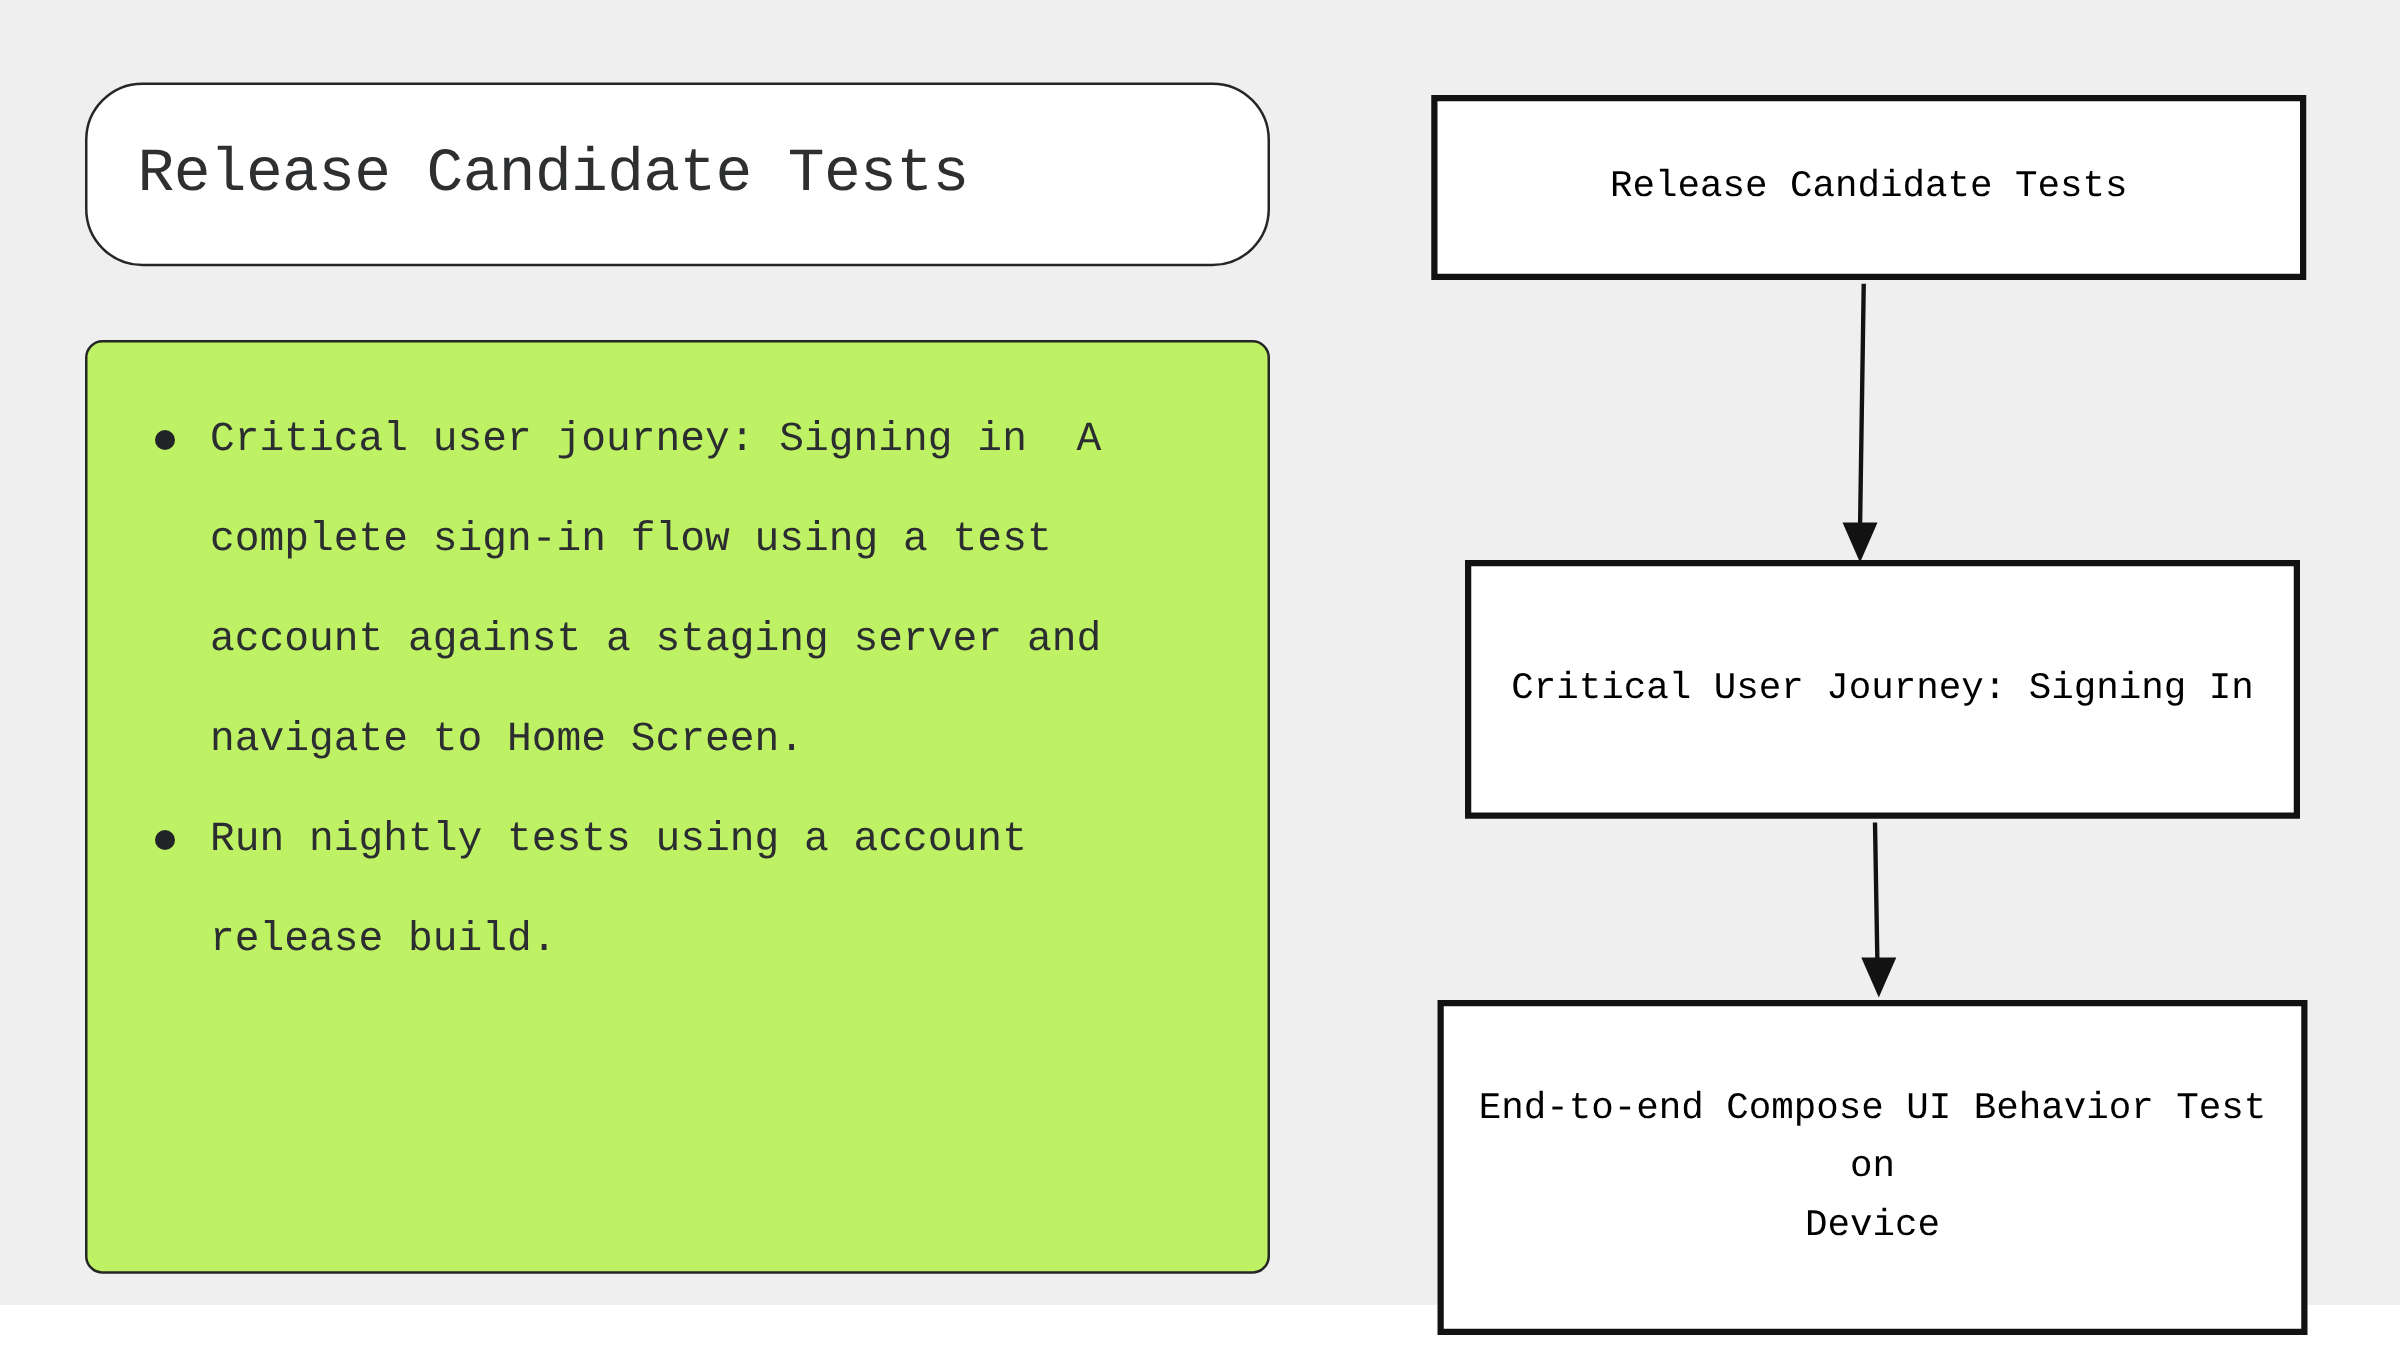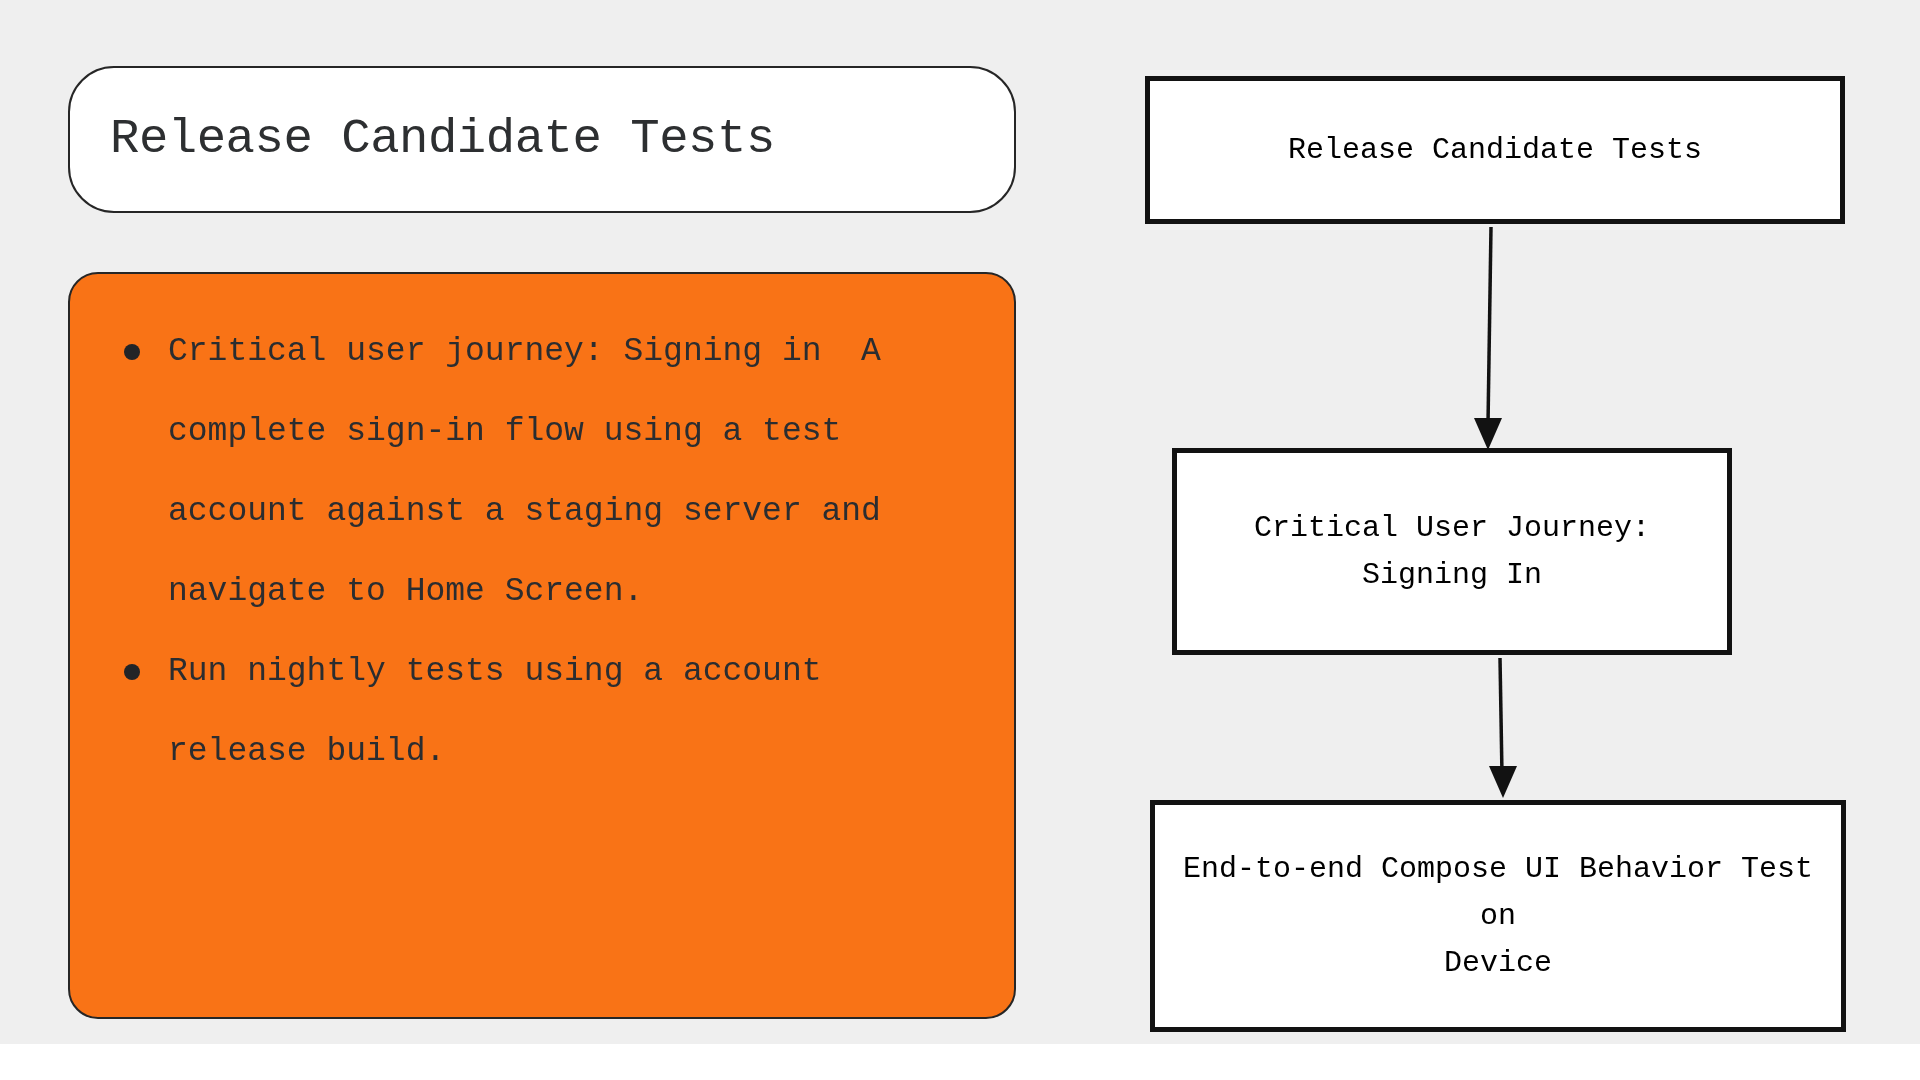--- a/index.html
+++ b/index.html
@@ -18,21 +18,21 @@
     background:#ffffff;border:2.5px solid #262626;border-radius:46px;
     display:flex;align-items:center;box-sizing:border-box;
     padding:0 40px;
   }
   .title-card .title-text{
     font-size:49px;line-height:1.1;color:#2d2f31;letter-spacing:-0.5px;
     white-space:nowrap;
   }
   .notes-card{
     position:absolute;left:68px;top:272px;width:948px;height:747px;
-    background:#f97316;border:2.5px solid #262626;border-radius:30px;
+    background:#bef264;border:2.5px solid #262626;border-radius:14px;
     box-sizing:border-box;padding:38px 30px 1px 54px;
   }
   .bullet-list{list-style:none;margin:0;padding:0;}
   .bullet-item{
     display:flex;align-items:flex-start;
     font-size:33px;line-height:80px;color:#2b2d30;
   }
   .bullet-dot{
     flex:0 0 auto;width:16px;height:16px;border-radius:50%;
     background:#222427;margin:32px 28px 0 0;
@@ -41,22 +41,22 @@
   
   .flow-node{
     position:absolute;background:#ffffff;border:5px solid #121212;
     box-sizing:border-box;display:flex;align-items:center;justify-content:center;
     text-align:center;color:#000000;
   }
   .flow-node .node-label{
     font-size:30px;line-height:47px;white-space:pre-wrap;padding:0 12px;
   }
   .node-1{left:1145px;top:76px;width:700px;height:148px;}
-  .node-2{left:1172px;top:448px;width:560px;height:207px;}
-  .node-3{left:1150px;top:800px;width:696px;height:232px;}
+  .node-2{left:1172px;top:448px;width:668px;height:207px;}
+  .node-3{left:1150px;top:800px;width:696px;height:268px;}
   .arrows{position:absolute;left:0;top:0;width:1920px;height:1080px;pointer-events:none;}
 </style>
 </head>
 <body>
 
 <div class="stage">
 
   <div class="bottom-strip"></div>
 
   <div class="title-card">

